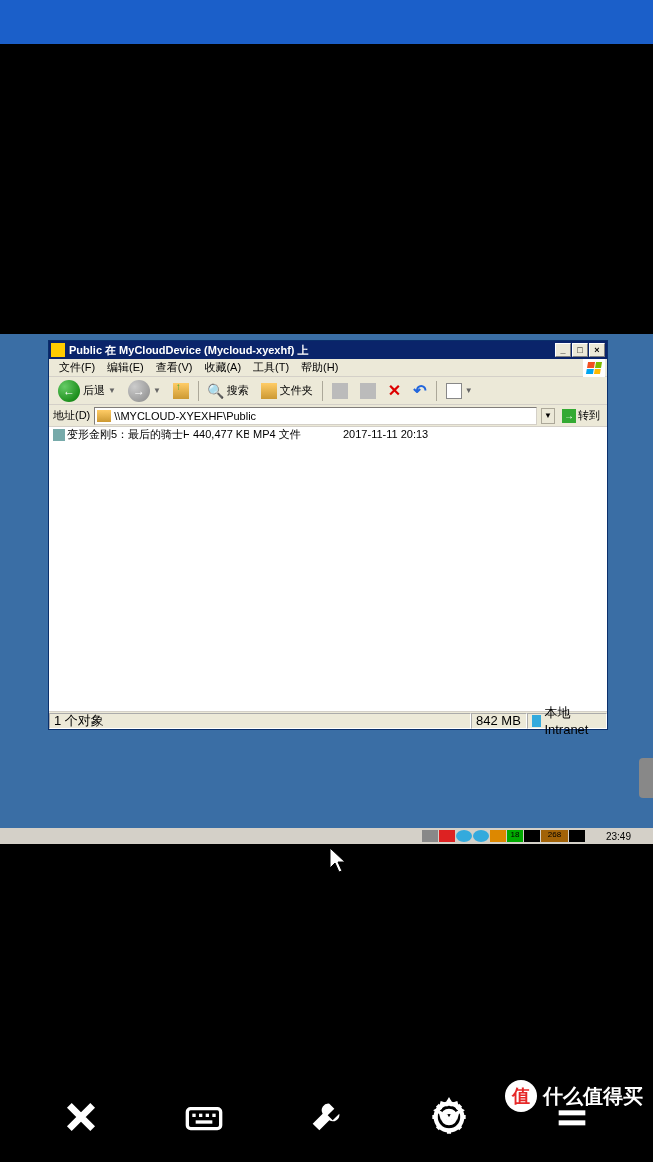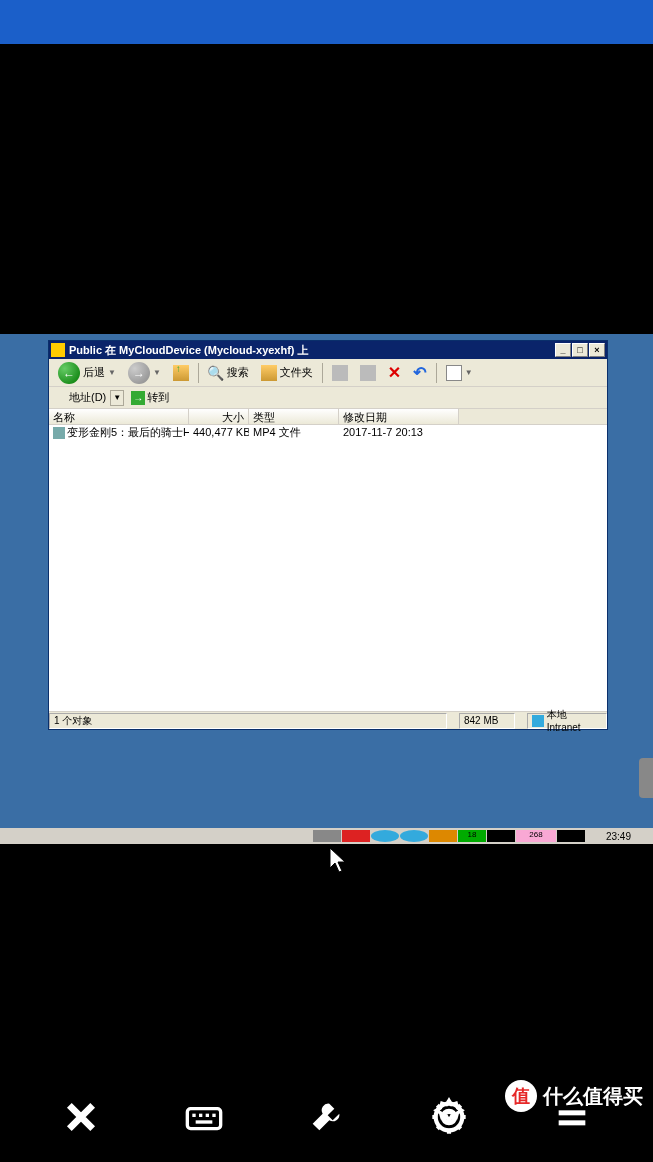--- a/index.html
+++ b/index.html
@@ -125,21 +125,21 @@
 }
 .nav-back { background: radial-gradient(circle at 30% 30%, #6c6, #070); }
 .nav-fwd { background: radial-gradient(circle at 30% 30%, #ccc, #888); }
 .tool-sep { width: 1px; height: 20px; background: #aca899; margin: 0 2px; }
 .icon-sm { width: 16px; height: 16px; display: inline-block; }
 .addressbar {
   height: 22px;
   background: #ece9d8;
   display: flex;
   align-items: center;
-  padding: 0 20px;
+  padding: 0 4px;
   gap: 4px;
   border-bottom: 1px solid #d4d0c8;
   font-size: 11px;
 }
 .addr-input {
   flex: 1;
   height: 18px;
   background: #fff;
   border: 1px inset #d4d0c8;
   display: flex;
@@ -205,22 +205,21 @@
   display: inline-block;
   margin-right: 2px;
   vertical-align: middle;
 }
 .statusbar {
   height: 18px;
   background: #ece9d8;
   border-top: 1px solid #d4d0c8;
   display: flex;
   align-items: center;
-  font-size: 10px;
-  gap: 12px;
+  font-size: 13px;
 }
 .status-panel {
   border: 1px inset #fff;
   height: 16px;
   padding: 0 4px;
   display: flex;
   align-items: center;
   gap: 3px;
 }
 .taskbar {
@@ -229,21 +228,21 @@
   width: 653px;
   height: 16px;
   background: #d4d0c8;
   display: flex;
   align-items: center;
   justify-content: flex-end;
   padding: 0 2px;
   gap: 1px;
   font-size: 10px;
 }
-.tray-icon { width: 28px; height: 12px; }
+.tray-icon { width: 16px; height: 12px; }
 .cursor-arrow {
   position: absolute;
   top: 848px;
   left: 330px;
   color: #fff;
   font-size: 24px;
 }
 .bottom-bar {
   position: absolute;
   bottom: 0;
@@ -305,20 +304,36 @@
   <div class="titlebar">
     <span class="titlebar-icon"></span>
     <span class="titlebar-text">Public 在 MyCloudDevice (Mycloud-xyexhf) 上</span>
     <div class="titlebar-btns">
       <div class="tbtn">_</div>
       <div class="tbtn">□</div>
       <div class="tbtn">×</div>
     </div>
   </div>
 
+  <div class="menubar">
+    <span class="menu-item">文件(F)</span>
+    <span class="menu-item">编辑(E)</span>
+    <span class="menu-item">查看(V)</span>
+    <span class="menu-item">收藏(A)</span>
+    <span class="menu-item">工具(T)</span>
+    <span class="menu-item">帮助(H)</span>
+    <div class="win-logo">
+      <div class="win-flag">
+          <div></div>
+          <div></div>
+          <div></div>
+          <div></div>
+        </div>
+    </div>
+  </div>
 
   <div class="toolbar">
     <div class="tool-btn">
       <span class="nav-circle nav-back">←</span>
       <span>后退</span>
       <span style="font-size:8px;color:#666">▼</span>
     </div>
     <div class="tool-btn">
       <span class="nav-circle nav-fwd">→</span>
       <span style="font-size:8px;color:#666">▼</span>
@@ -352,40 +367,38 @@
       </div>
     <div class="tool-sep"></div>
     <div class="tool-btn">
       <span class="icon-sm" style="border:1px solid #888;background:#fff"></span>
       <span style="font-size:8px;color:#666">▼</span>
     </div>
   </div>
 
   <div class="addressbar">
     <span>地址(D)</span>
+    <div class="addr-input">
+      <span class="icon-sm" style="background:linear-gradient(#fc6,#c93);width:14px;height:12px"></span>
+      <span>\\MYCLOUD-XYEXHF\Public</span>
+    </div>
     <div class="addr-dropdown">▼</div>
     <div class="go-btn">
       <span class="go-arrow">→</span>
       <span>转到</span>
     </div>
   </div>
 
-  <div class="header-row">
-    <div class="header-cell" style="width:140px">名称</div>
-    <div class="header-cell" style="width:60px;text-align:right">大小</div>
-    <div class="header-cell" style="width:90px">类型</div>
-    <div class="header-cell" style="width:120px">修改日期</div>
-  </div>
 
   <div class="file-area">
     <div class="file-row">
       <div class="file-cell" style="width:140px"><span class="file-icon-sm"></span><span>变形金刚5：最后的骑士HD...</span></div>
       <div class="file-cell" style="width:60px;text-align:right">440,477 KB</div>
       <div class="file-cell" style="width:90px">MP4 文件</div>
-      <div class="file-cell" style="width:120px">2017-11-7 20:13</div>
+      <div class="file-cell" style="width:120px">2017-11-11 20:13</div>
     </div>
   </div>
 
   <div class="statusbar">
     <div class="status-panel" style="flex:1">1 个对象</div>
     <div class="status-panel" style="width:56px">842 MB</div>
     <div class="status-panel" style="width:80px">
       <span style="width:12px;height:12px;background:#3ad;display:inline-block"></span>
       <span>本地 Intranet</span>
     </div>
@@ -395,21 +408,21 @@
 <div class="right-tab"></div>
 
 <div class="taskbar">
   <span class="tray-icon" style="background:#888"></span>
   <span class="tray-icon" style="background:#d22"></span>
   <span class="tray-icon" style="background:#3ad;border-radius:50%"></span>
   <span class="tray-icon" style="background:#3ad;border-radius:50%"></span>
   <span class="tray-icon" style="background:#d80"></span>
   <span class="tray-icon" style="background:#0a0;color:#000;font-size:8px;text-align:center">18</span>
   <span class="tray-icon" style="background:#000"></span>
-  <span class="tray-icon" style="background:#f9a8d4;color:#000;font-size:8px;width:40px;text-align:center">268</span>
+  <span class="tray-icon" style="background:#a16207;color:#000;font-size:8px;width:27px;text-align:center">268</span>
   <span class="tray-icon" style="background:#000"></span>
   <span style="padding:0 20px">23:49</span>
 </div>
 
 <div class="cursor-arrow">
   <svg width="20" height="26" viewBox="0 0 20 26">
       <path d="M0 0 L0 20 L5 15 L9 24 L12 23 L8 14 L15 14 Z" fill="#fff" stroke="#000" stroke-width="1"></path>
     </svg>
 </div>
 

